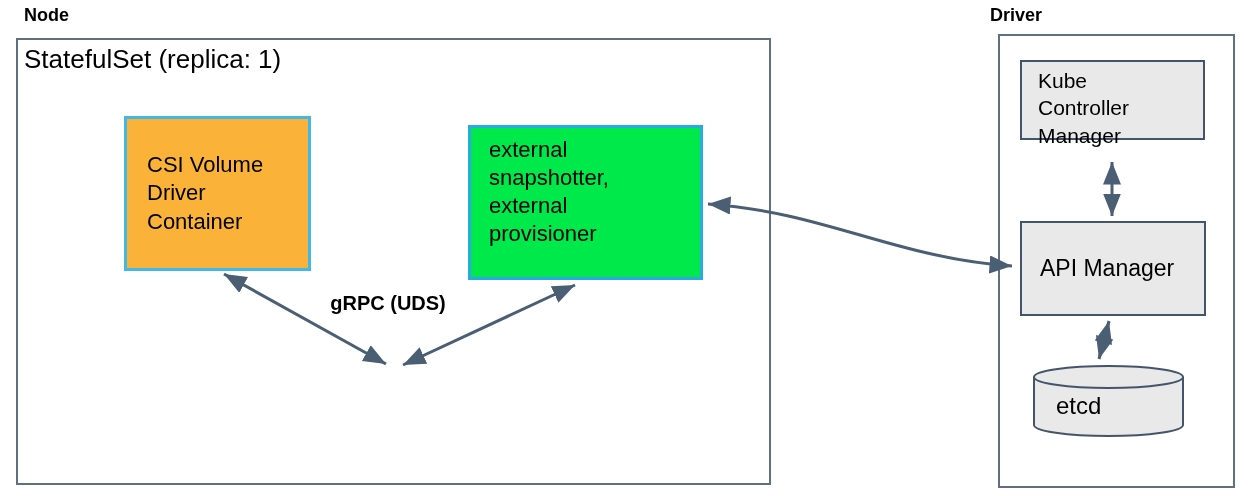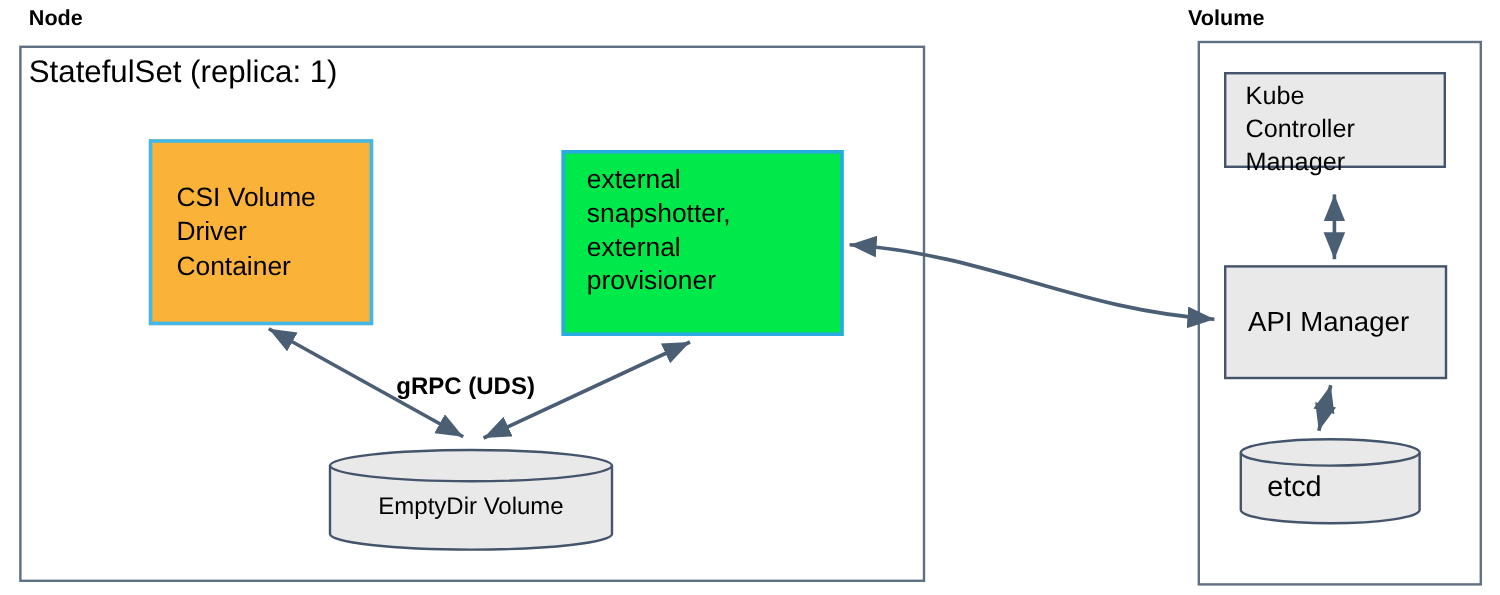--- a/index.html
+++ b/index.html
@@ -76,21 +76,20 @@
   }
   .api-box {
     font-size: 23px;
     align-items: center;
     padding-left: 18px;
   }
   .float-label {
     position: absolute;
     color: var(--text);
     white-space: nowrap;
-    margin-top: 19px;
   }
   .grpc-label {
     font-size: 20px;
     font-weight: 600;
     width: 140px;
     text-align: center;
   }
   .cylinder { position: absolute; }
   .cylinder svg { display: block; }
   .cyl-fill { fill: var(--gray-fill); stroke: var(--slate-border); stroke-width: 2; }
@@ -133,29 +132,22 @@
   <div class="colored-box sidecars-box" style="left:468px; top:125px; width:235px; height:155px;">
     <span>external snapshotter, external provisioner</span>
   </div>
 
   <div class="colored-box csi-box" style="left:124px; top:116px; width:187px; height:155px;">
     <span>CSI Volume Driver Container</span>
   </div>
 
   <div class="float-label grpc-label" style="left:318px; top:292px;">gRPC (UDS)</div>
 
-  <div class="cylinder" style="left:273px; top:373px; width:239px; height:87px;">
-    <svg width="239" height="87" viewBox="0 0 239 87">
-      <path class="cyl-fill" d="M 2 15 L 2 72 A 117.5 13 0 0 0 237 72 L 237 15"></path>
-      <ellipse class="cyl-fill" cx="119.5" cy="15" rx="117.5" ry="13"></ellipse>
-    </svg>
-    <div class="cyl-label" style="top:38px;">EmptyDir Volume</div>
-  </div>
 
-  <div class="section-title" style="left:990px; top:5px;">Volume</div>
+  <div class="section-title" style="left:990px; top:5px;">Driver</div>
 
   <div class="outer-box" style="left:998px; top:34px; width:237px; height:454px;"></div>
 
   <div class="gray-box kcm-box" style="left:1020px; top:60px; width:185px; height:80px;">
     <span>Kube Controller Manager</span>
   </div>
 
   <div class="gray-box api-box" style="left:1020px; top:221px; width:186px; height:95px;">
     <span>API Manager</span>
   </div>

